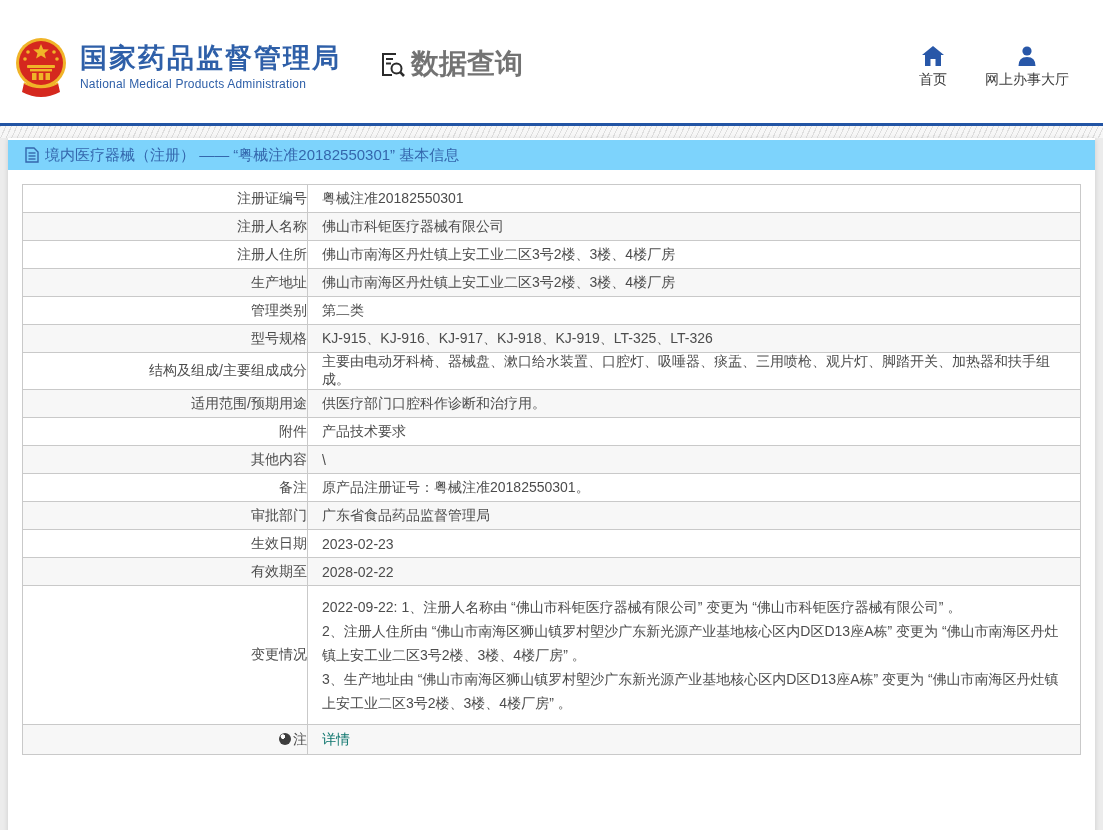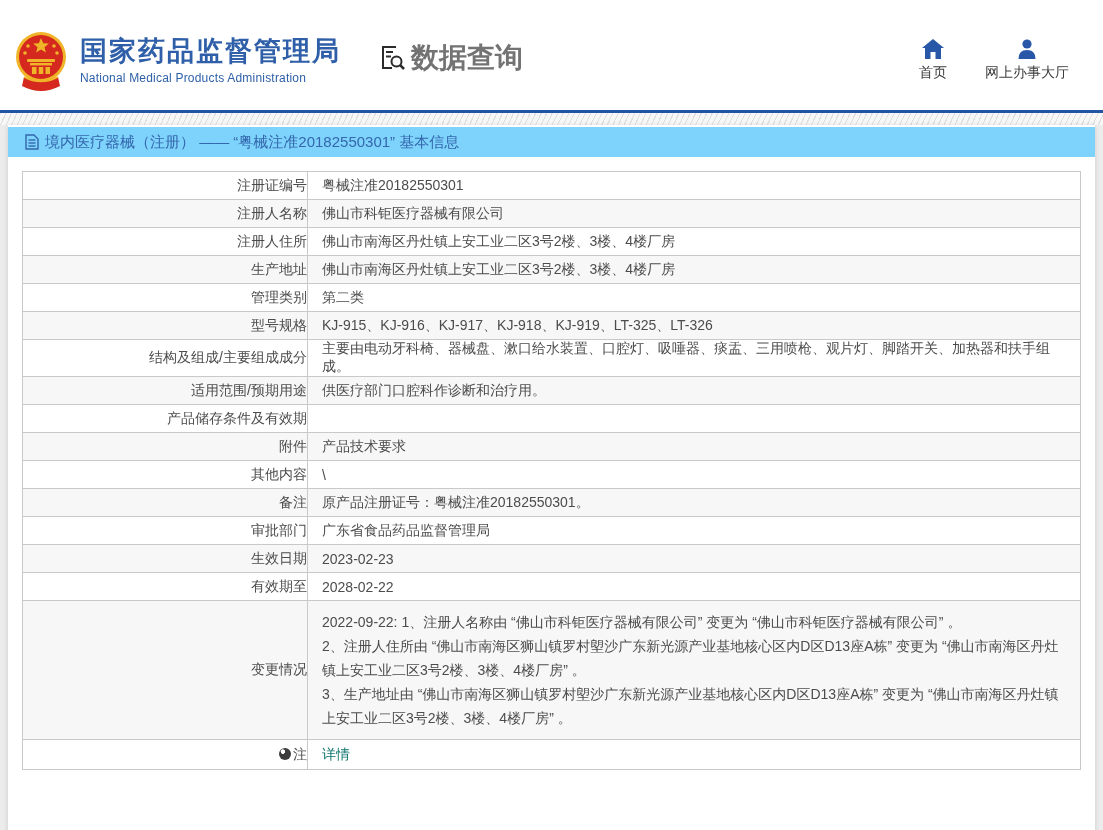--- a/index.html
+++ b/index.html
@@ -5,21 +5,21 @@
   * { margin: 0; padding: 0; box-sizing: border-box; }
   html, body { width: 1103px; height: 830px; overflow: hidden; }
   body {
     font-family: "Liberation Sans", "DejaVu Sans", sans-serif;
     background: #ececec;
     color: #4c4c4c;
   }
 
   
   .header {
-    height: 110px;
+    height: 123px;
     background: #ffffff;
     display: flex;
     align-items: center;
     padding: 11px 34px 0 14px;
   }
   .brand { display: flex; align-items: center; cursor: pointer; }
   .brand-text { margin-left: 12px; }
   .brand-cn {
     font-size: 27px;
     font-weight: bold;
@@ -224,24 +224,20 @@
       </tr>
       <tr>
         <td class="cell-label">结构及组成/主要组成成分</td>
         <td class="cell-value">主要由电动牙科椅、器械盘、漱口给水装置、口腔灯、吸唾器、痰盂、三用喷枪、观片灯、脚踏开关、加热器和扶手组成。</td>
       </tr>
       <tr>
         <td class="cell-label">适用范围/预期用途</td>
         <td class="cell-value">供医疗部门口腔科作诊断和治疗用。</td>
       </tr>
       <tr>
-        <td class="cell-label">产品储存条件及有效期</td>
-        <td class="cell-value"></td>
-      </tr>
-      <tr>
         <td class="cell-label">附件</td>
         <td class="cell-value">产品技术要求</td>
       </tr>
       <tr>
         <td class="cell-label">其他内容</td>
         <td class="cell-value">\</td>
       </tr>
       <tr>
         <td class="cell-label">备注</td>
         <td class="cell-value">原产品注册证号：粤械注准20182550301。</td>

